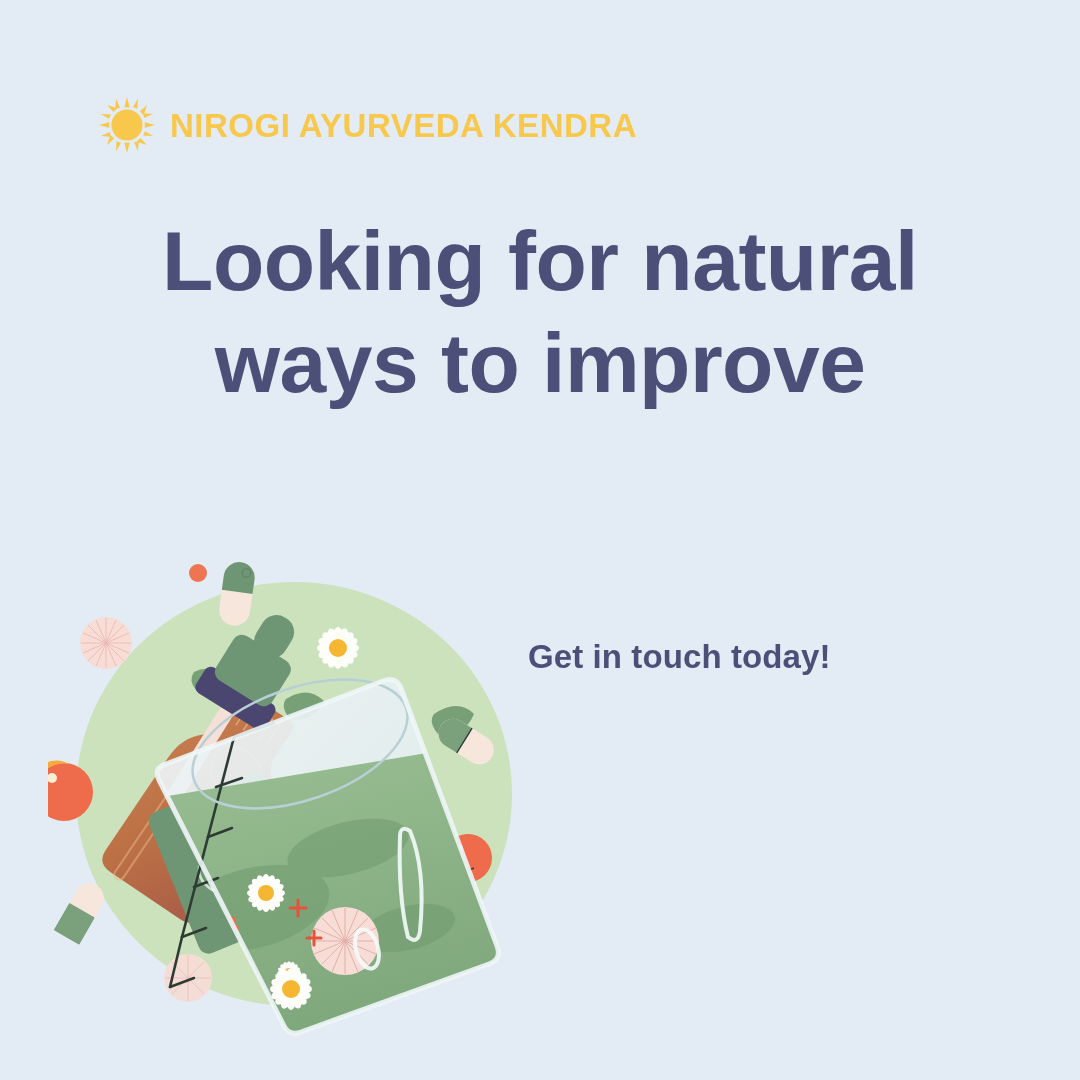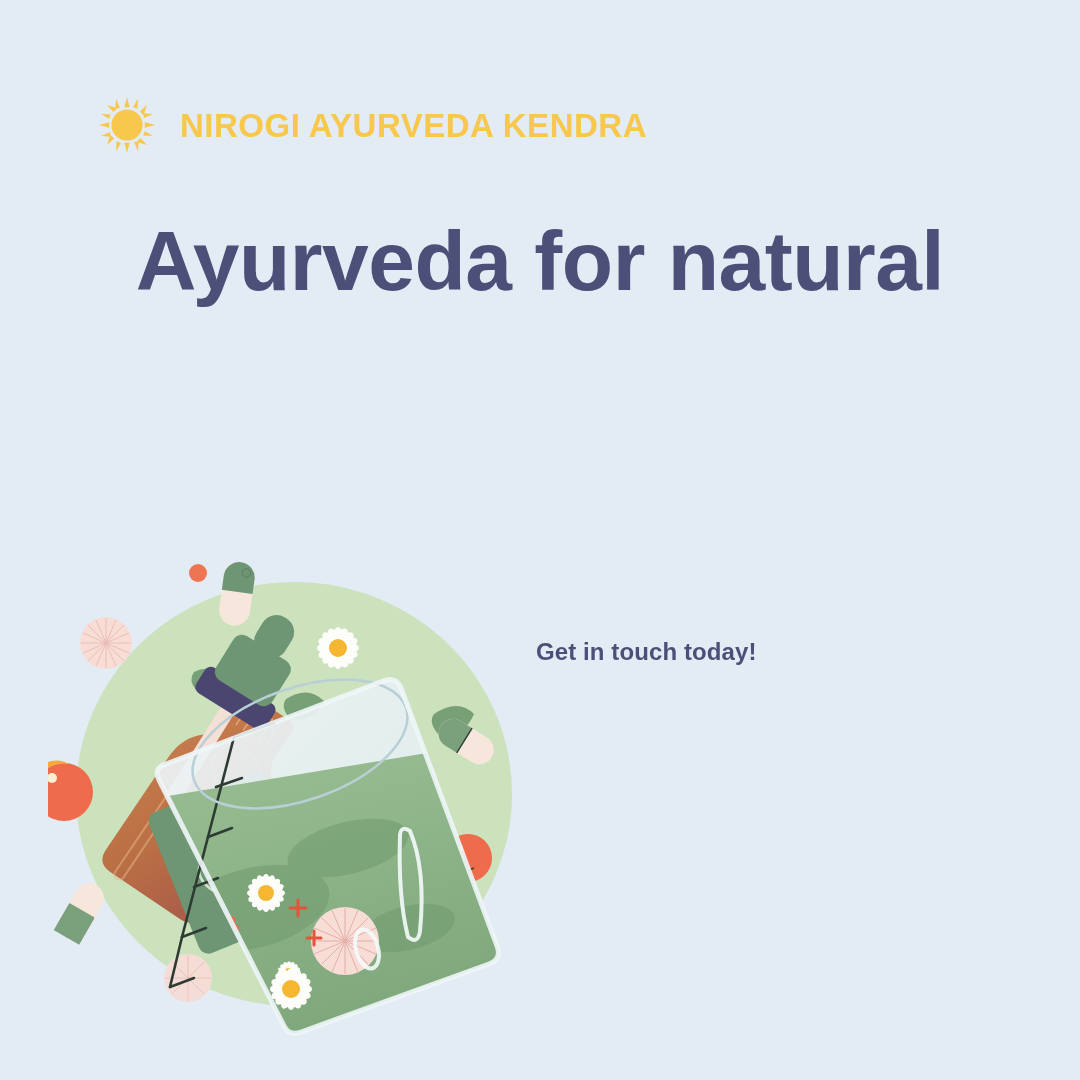--- a/index.html
+++ b/index.html
@@ -9,21 +9,21 @@
     background:#e3ebf4;
     font-family:"Liberation Sans", sans-serif;
     position:relative;
     overflow:hidden;
   }
 
   
   .brand {
     position:absolute;
     left:90px; top:88px;
-    display:flex; align-items:center; gap:16px;
+    display:flex; align-items:center; gap:6px;
     height:74px;
   }
   .sun-icon { width:74px; height:74px; flex:0 0 74px; display:block; }
   .brand-name {
     font-size:33px;
     font-weight:bold;
     letter-spacing:0.5px;
     color:#f6c councils;
     color:#f7c84b;
     white-space:nowrap;
@@ -62,24 +62,23 @@
   .body-copy {
     color:#5c6479;
     font-size:33px;
     line-height:1.52;
     font-weight:300;
     letter-spacing:0.1px;
   }
   .cta {
     margin-top:52px;
     color:#4c5078;
-    font-size:24px;
+    font-size:33px;
     font-weight:bold;
     letter-spacing:0.1px;
-    margin-left:8px;
   }
 </style>
 </head>
 <body>
 
 <div class="brand">
   <svg class="sun-icon" viewBox="0 0 100 100" aria-hidden="true">
     <circle cx="50" cy="50" r="21" fill="#f7c84b"></circle>
     <g fill="#f7c84b">
       <path d="M50 12 L53.6 26 L46.4 26 Z"></path>
@@ -97,21 +96,22 @@
       <path d="M35.3 85.4 L35.8 71.9 L41.7 74.3 Z"></path>
       <path d="M14.6 64.7 L27.1 59.6 L27.8 65.9 Z"></path>
       <path d="M14.6 35.3 L28.1 35.8 L25.7 41.7 Z"></path>
       <path d="M35.3 14.6 L40.4 27.1 L34.1 27.8 Z"></path>
     </g>
   </svg>
   <span class="brand-name">NIROGI AYURVEDA KENDRA</span>
 </div>
 
 <h1 class="headline">
-  <span class="hl-line">Ayurveda for natural</span>
+  <span class="hl-line">Looking for natural</span>
+  <span class="hl-line">ways to improve</span>
 </h1>
 
 <div class="illustration">
   <svg viewBox="0 0 480 490" xmlns="http://www.w3.org/2000/svg" aria-hidden="true">
     <defs>
       <linearGradient id="glassGrad" x1="0" y1="0" x2="1" y2="1">
         <stop offset="0%" stop-color="#eef4f6"></stop>
         <stop offset="100%" stop-color="#dde9ec"></stop>
       </linearGradient>
       <linearGradient id="liqGrad" x1="0" y1="0" x2="0.3" y2="1">

